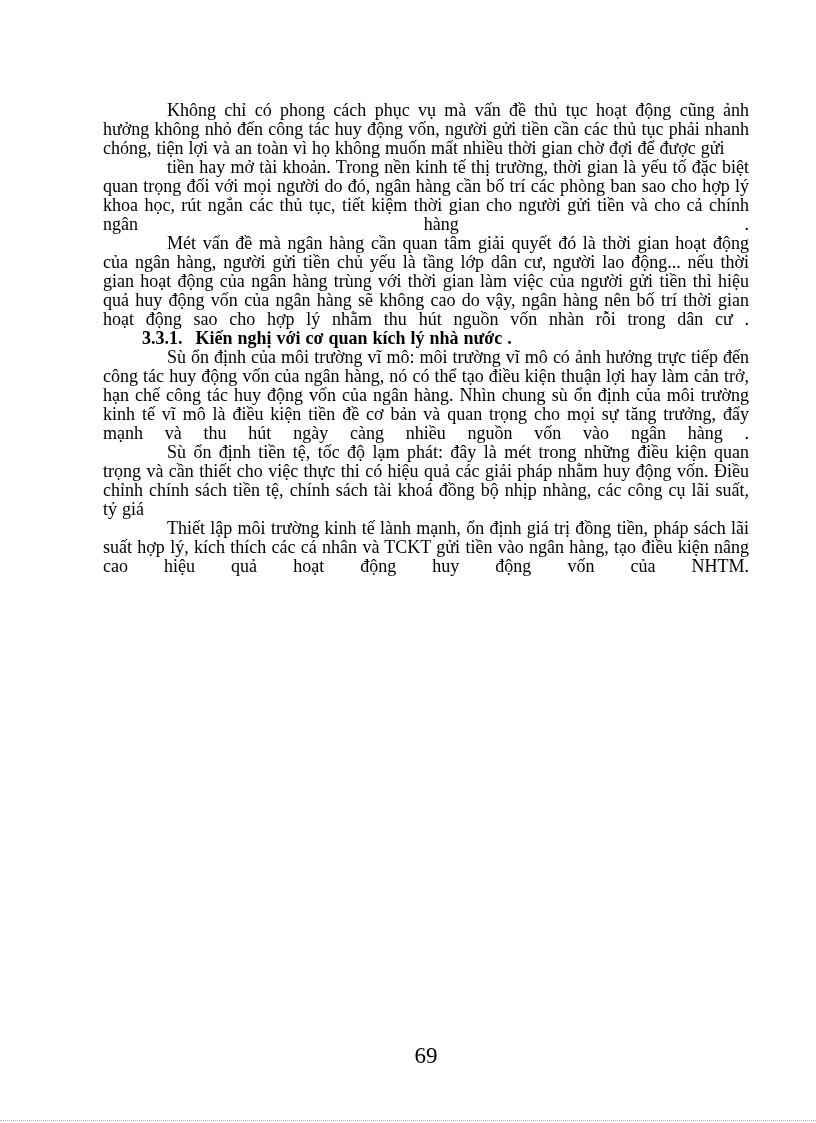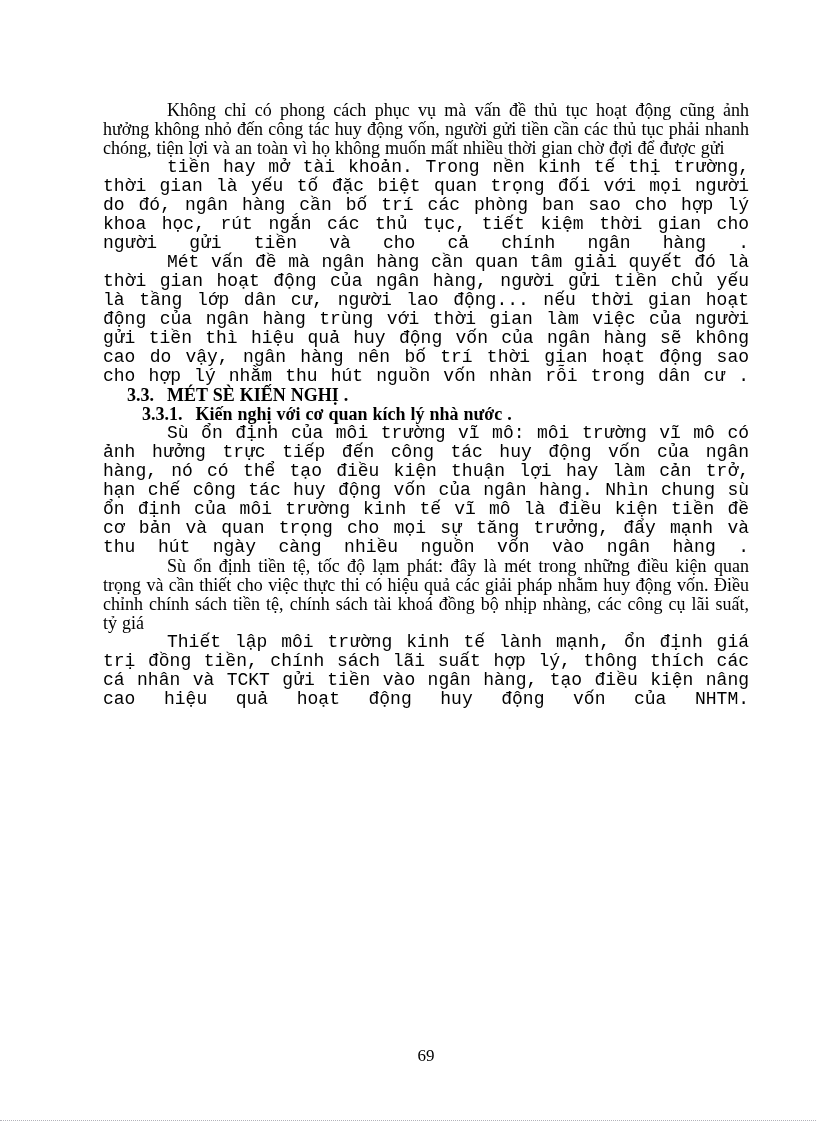--- a/index.html
+++ b/index.html
@@ -17,34 +17,34 @@
     left: 103px; top: 101px; width: 646px;
     font-size: 18px;
     line-height: 19px;
   }
   .content p {
     margin: 0;
     text-align: justify;
     text-indent: 64px;
     word-spacing: 0.5px;
   }
-  .content p.st { text-align-last: justify; font-family: Liberation Mono, monospace; }
+  .content p.st { text-align-last: justify; }
   .heading {
     font-weight: bold;
     text-align: left !important;
     text-indent: 24px !important;
   }
   .heading.sub { text-indent: 39px !important; }
   .hnum { margin-right: 13px; }
   .heading.sub .hnum { }
   .footer {
     position: absolute;
     top: 1044px; left: 103px; width: 646px;
     text-align: center;
-    font-size: 17px;
+    font-size: 23px;
     line-height: 24px;
   }
   .bottom-dots {
     position: absolute;
     left: 0; right: 0; bottom: 2px;
     height: 0;
     border-top: 1px dotted #b3b3ba;
   }
 </style>
 </head>
@@ -53,31 +53,30 @@
 <div class="page">
 
   <div class="content">
 
     <p>Không chỉ có phong cách phục vụ mà vấn đề thủ tục hoạt động cũng ảnh hưởng không nhỏ đến công tác huy động vốn, người gửi tiền cần các thủ tục phải nhanh chóng, tiện lợi và an toàn vì họ không muốn mất nhiều thời gian chờ đợi để được gửi</p>
 
     <p class="st">tiền hay mở tài khoản. Trong nền kinh tế thị trường, thời gian là yếu tố đặc biệt quan trọng đối với mọi người do đó, ngân hàng cần bố trí các phòng ban sao cho hợp lý khoa học, rút ngắn các thủ tục, tiết kiệm thời gian cho người gửi tiền và cho cả chính ngân hàng .</p>
 
     <p class="st">Mét vấn đề mà ngân hàng cần quan tâm giải quyết đó là thời gian hoạt động của ngân hàng, người gửi tiền chủ yếu là tầng lớp dân cư, người lao động... nếu thời gian hoạt động của ngân hàng trùng với thời gian làm việc của người gửi tiền thì hiệu quả huy động vốn của ngân hàng sẽ không cao do vậy, ngân hàng nên bố trí thời gian hoạt động sao cho hợp lý nhằm thu hút nguồn vốn nhàn rỗi trong dân cư .</p>
 
-    <p class="heading"><span class="hnum">3.3.</span><span>MÉT SÈ KIẾN NGHỊ .</span></p>
 
     <p class="heading sub"><span class="hnum">3.3.1.</span><span>Kiến nghị với cơ quan kích lý nhà nước .</span></p>
 
     <p class="st">Sù ổn định của môi trường vĩ mô: môi trường vĩ mô có ảnh hưởng trực tiếp đến công tác huy động vốn của ngân hàng, nó có thể tạo điều kiện thuận lợi hay làm cản trở, hạn chế công tác huy động vốn của ngân hàng. Nhìn chung sù ổn định của môi trường kinh tế vĩ mô là điều kiện tiền đề cơ bản và quan trọng cho mọi sự tăng trưởng, đẩy mạnh và thu hút ngày càng nhiều nguồn vốn vào ngân hàng .</p>
 
     <p>Sù ổn định tiền tệ, tốc độ lạm phát: đây là mét trong những điều kiện quan trọng và cần thiết cho việc thực thi có hiệu quả các giải pháp nhằm huy động vốn. Điều chỉnh chính sách tiền tệ, chính sách tài khoá đồng bộ nhịp nhàng, các công cụ lãi suất, tỷ giá</p>
 
 
 
-    <p class="st">Thiết lập môi trường kinh tế lành mạnh, ổn định giá trị đồng tiền, chính sách lãi suất hợp lý, thông thích các cá nhân và TCKT gửi tiền vào ngân hàng, tạo điều kiện nâng cao hiệu quả hoạt động huy động vốn của NHTM.</p>
+    <p class="st">Thiết lập môi trường kinh tế lành mạnh, ổn định giá trị đồng tiền, pháp sách lãi suất hợp lý, kích thích các cá nhân và TCKT gửi tiền vào ngân hàng, tạo điều kiện nâng cao hiệu quả hoạt động huy động vốn của NHTM.</p>
 
 
   </div>
 
   <div class="footer">69</div>
 
   <div class="bottom-dots"></div>
 
 </div>
 

